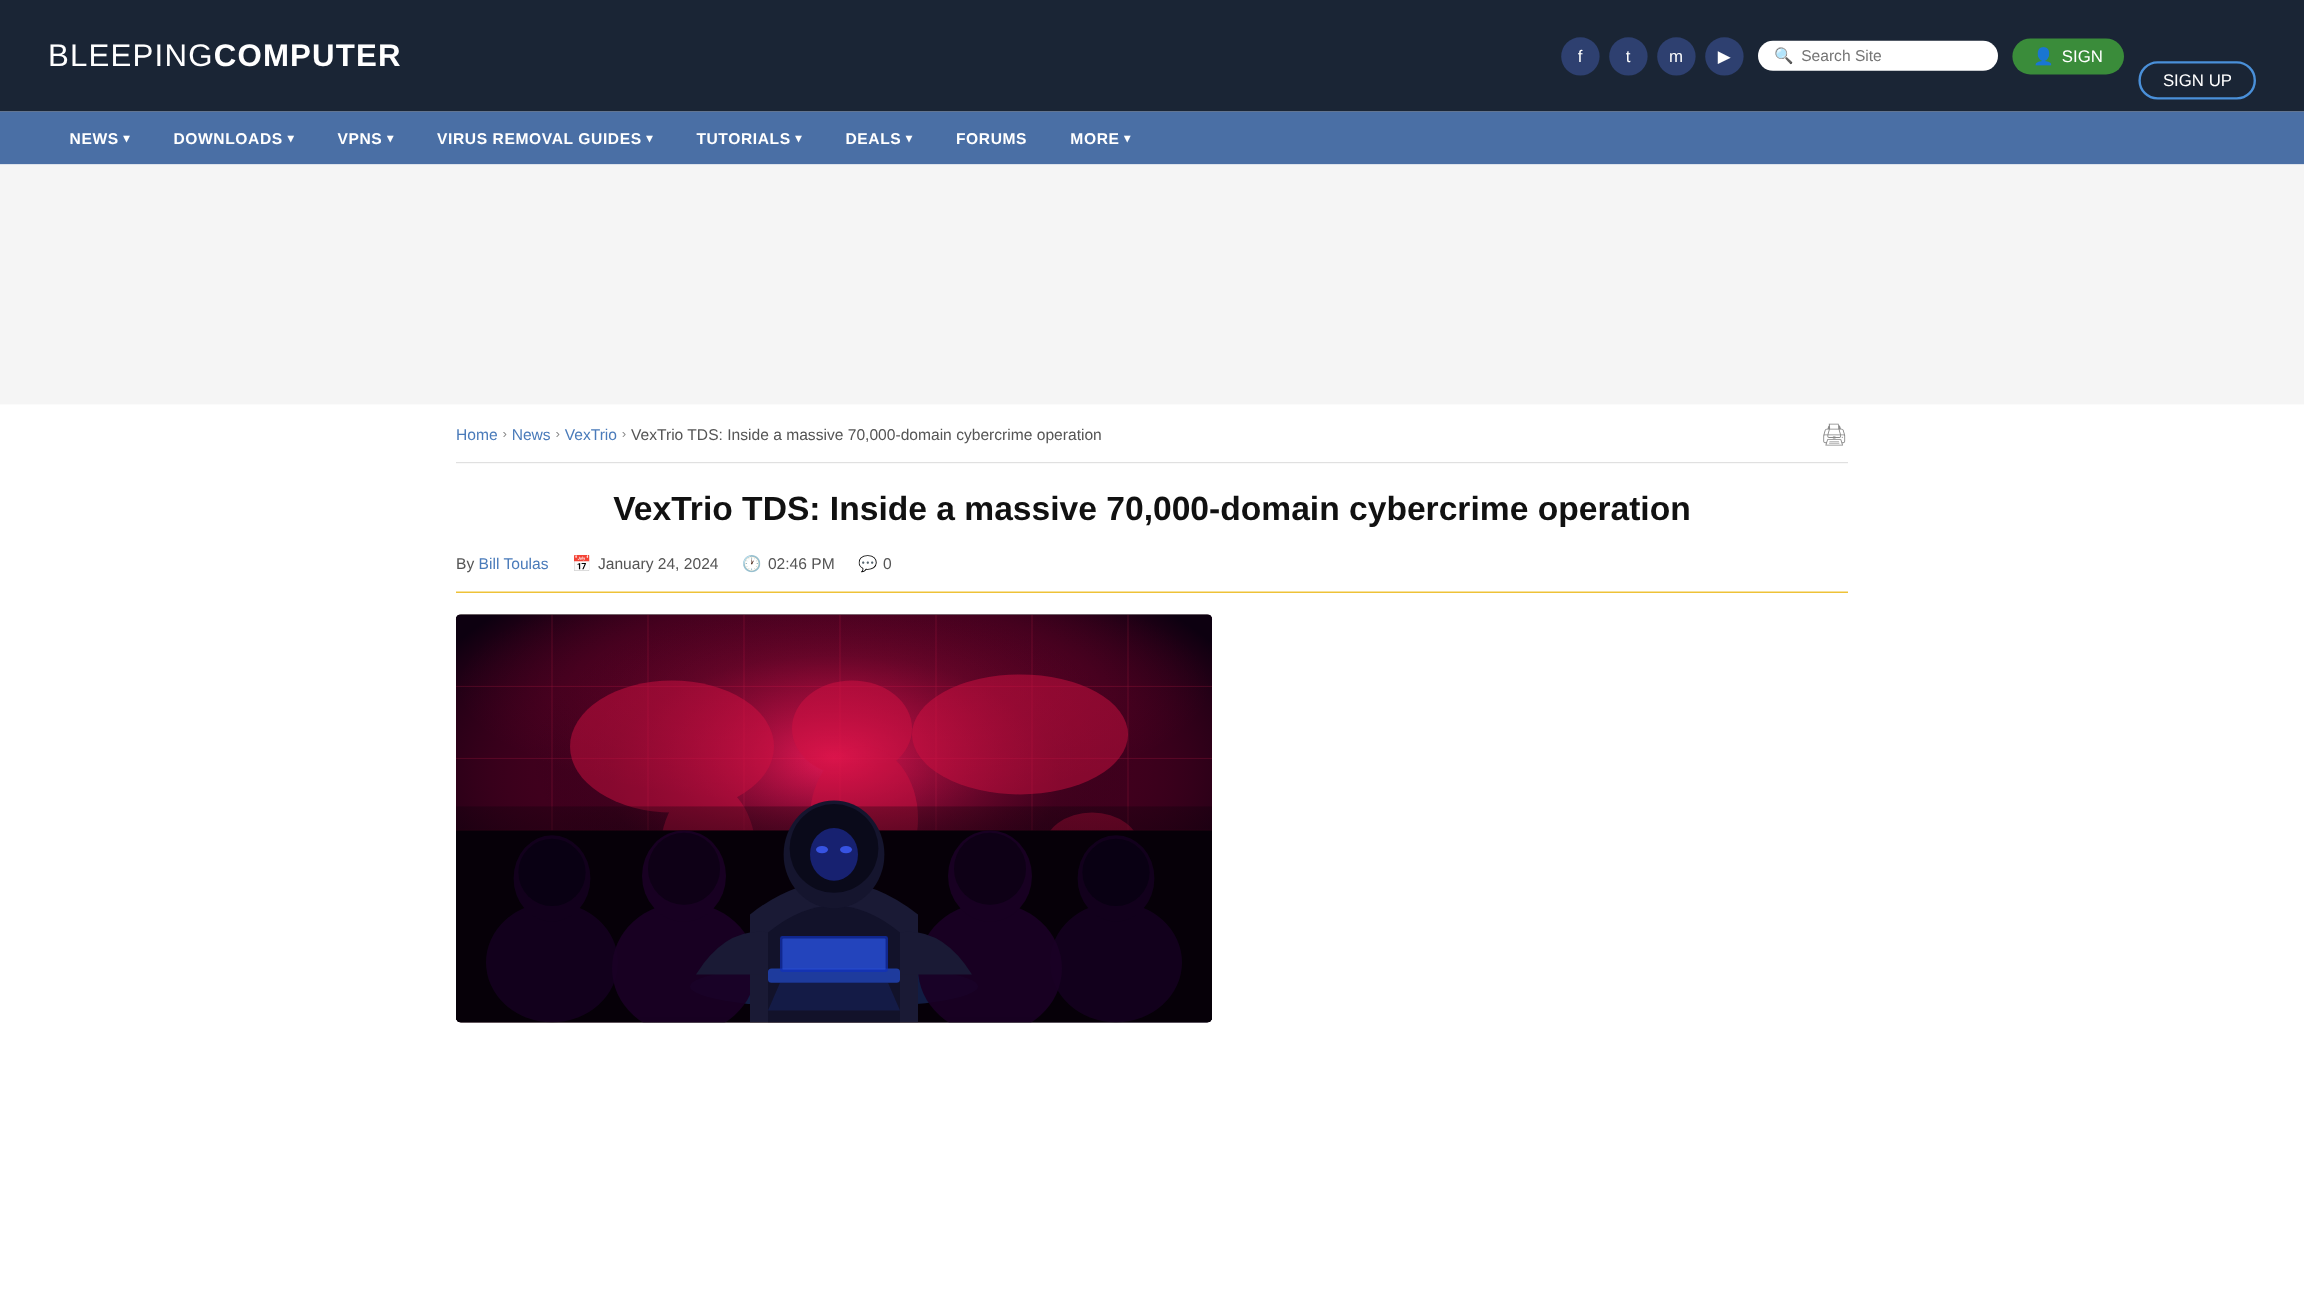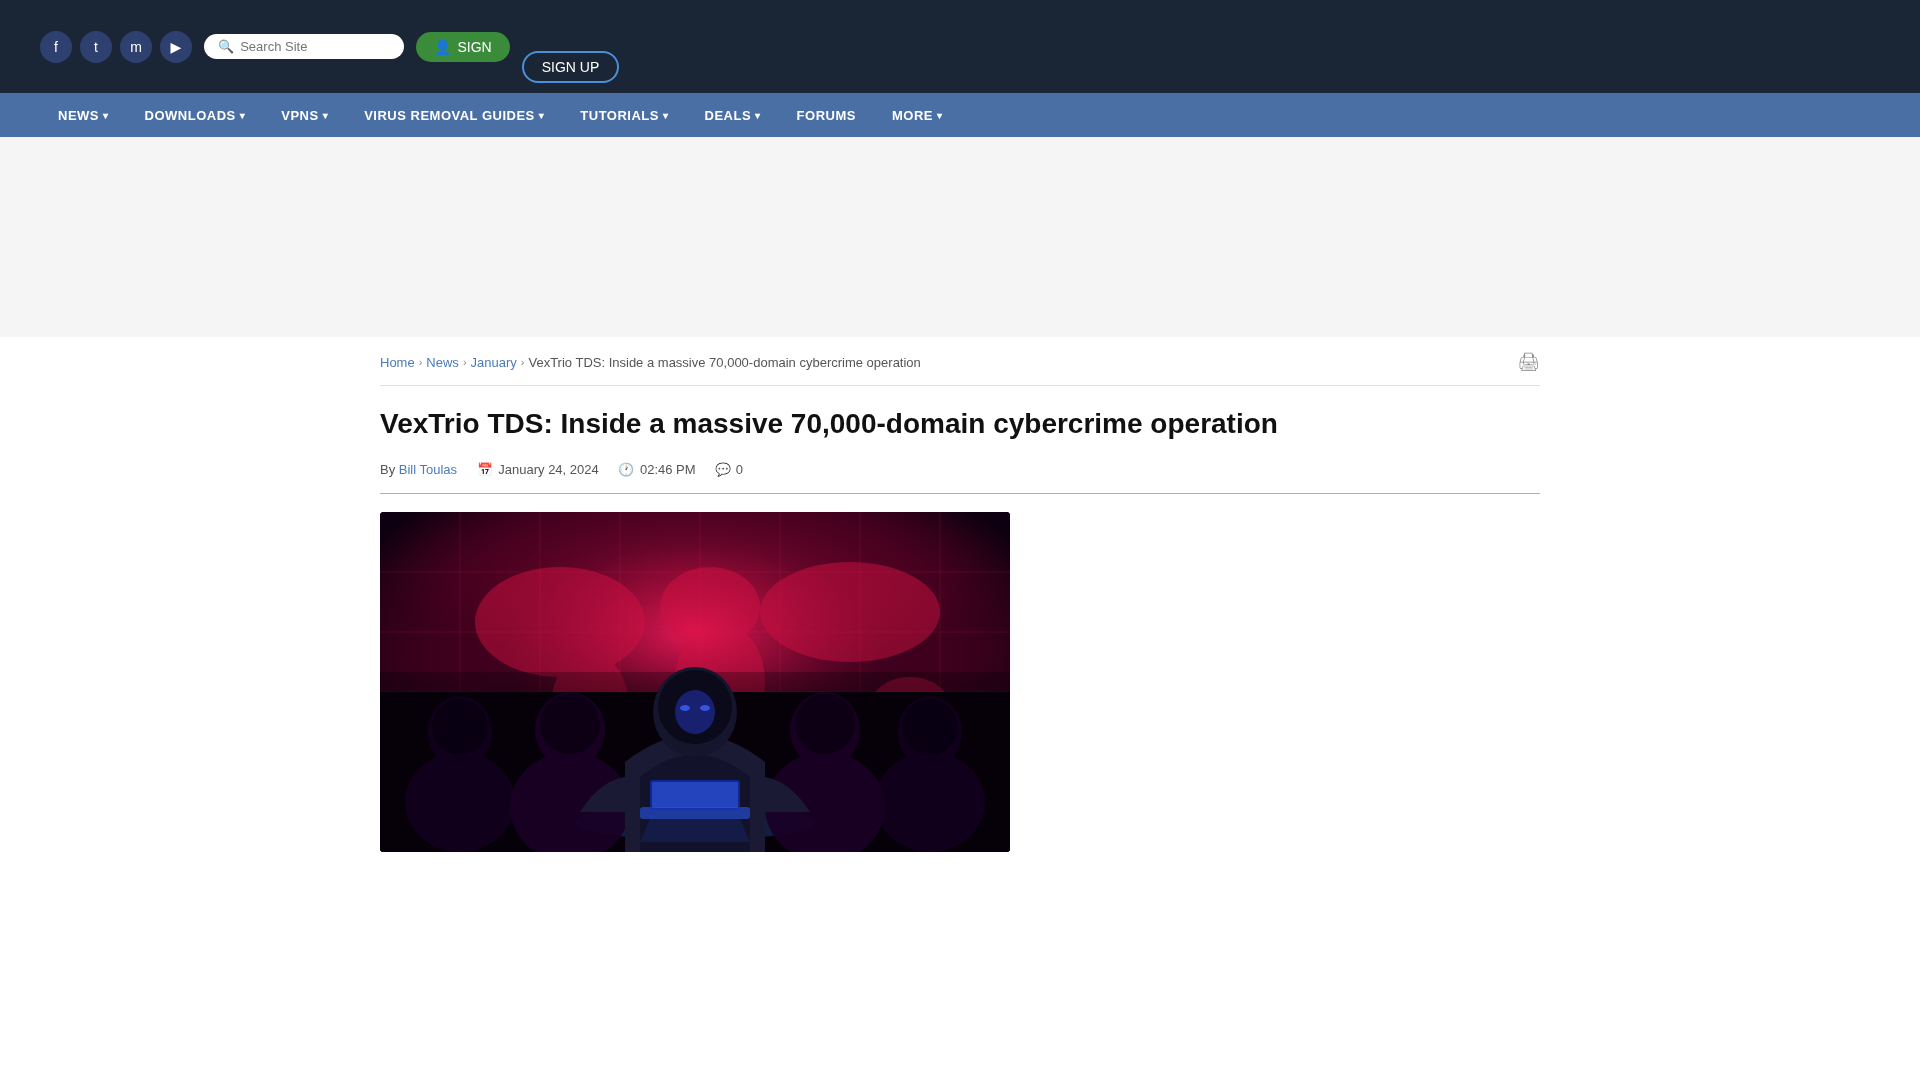--- a/index.html
+++ b/index.html
@@ -114,20 +114,21 @@
       justify-content: center;
       color: #aaa;
       font-size: 13px;
     }
 
     
     .main-container {
       max-width: 1200px;
       margin: 0 auto;
       padding: 0 20px;
+      text-align: center;
     }
 
     
     .breadcrumb-bar {
       display: flex;
       align-items: center;
       justify-content: space-between;
       padding: 14px 0 12px;
       border-bottom: 1px solid #e0e0e0;
       margin-bottom: 20px;
@@ -192,20 +193,23 @@
     
     .hacker-scene {
       width: 100%;
       height: 100%;
     }
   </style>
 </head>
 <body>
 
 <header class="header">
+  <div class="logo">
+    <span>BLEEPING</span><strong>COMPUTER</strong>
+  </div>
   <div class="header-right">
     <div class="social-icons">
       <div class="social-icon">f</div>
       <div class="social-icon">t</div>
       <div class="social-icon">m</div>
       <div class="social-icon">▶</div>
     </div>
     <div class="search-box">
       <span class="search-icon-sm">🔍</span>
       <input type="text" placeholder="Search Site" style="">
@@ -258,21 +262,21 @@
 </div>
 
 <div class="main-container">
 
   <div class="breadcrumb-bar">
     <div class="breadcrumb">
       <a href="#">Home</a>
       <span class="breadcrumb-sep">›</span>
       <a href="#">News</a>
       <span class="breadcrumb-sep">›</span>
-      <a href="#">January</a>
+      <a href="#">VexTrio</a>
       <span class="breadcrumb-sep">›</span>
       <span class="breadcrumb-current">VexTrio TDS: Inside a massive 70,000-domain cybercrime operation</span>
     </div>
     <div class="print-icon">🖨</div>
   </div>
 
   <h1 class="article-title">VexTrio TDS: Inside a massive 70,000-domain cybercrime operation</h1>
 
   <div class="article-meta">
     <span class="by">By <a class="author" href="#">Bill Toulas</a></span>

